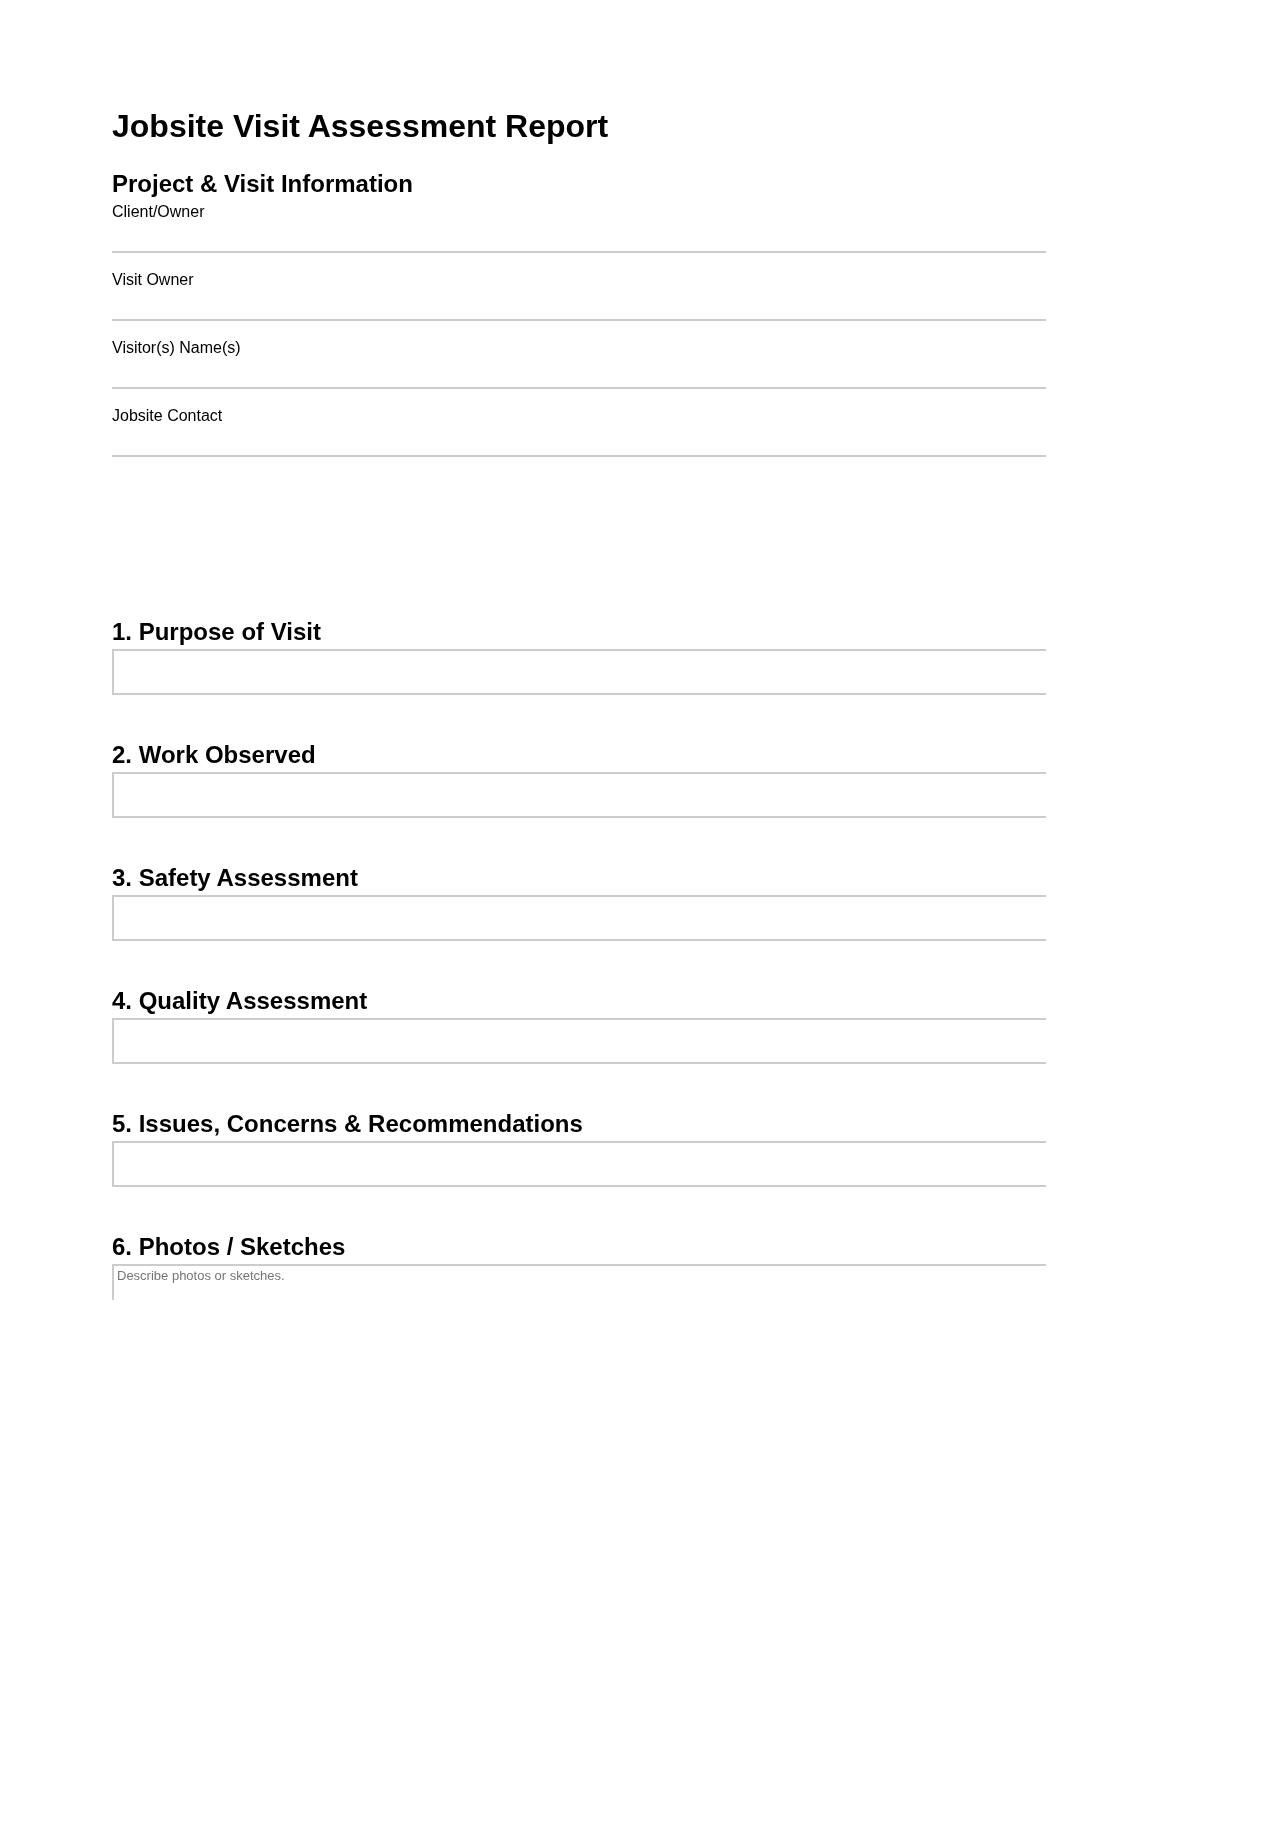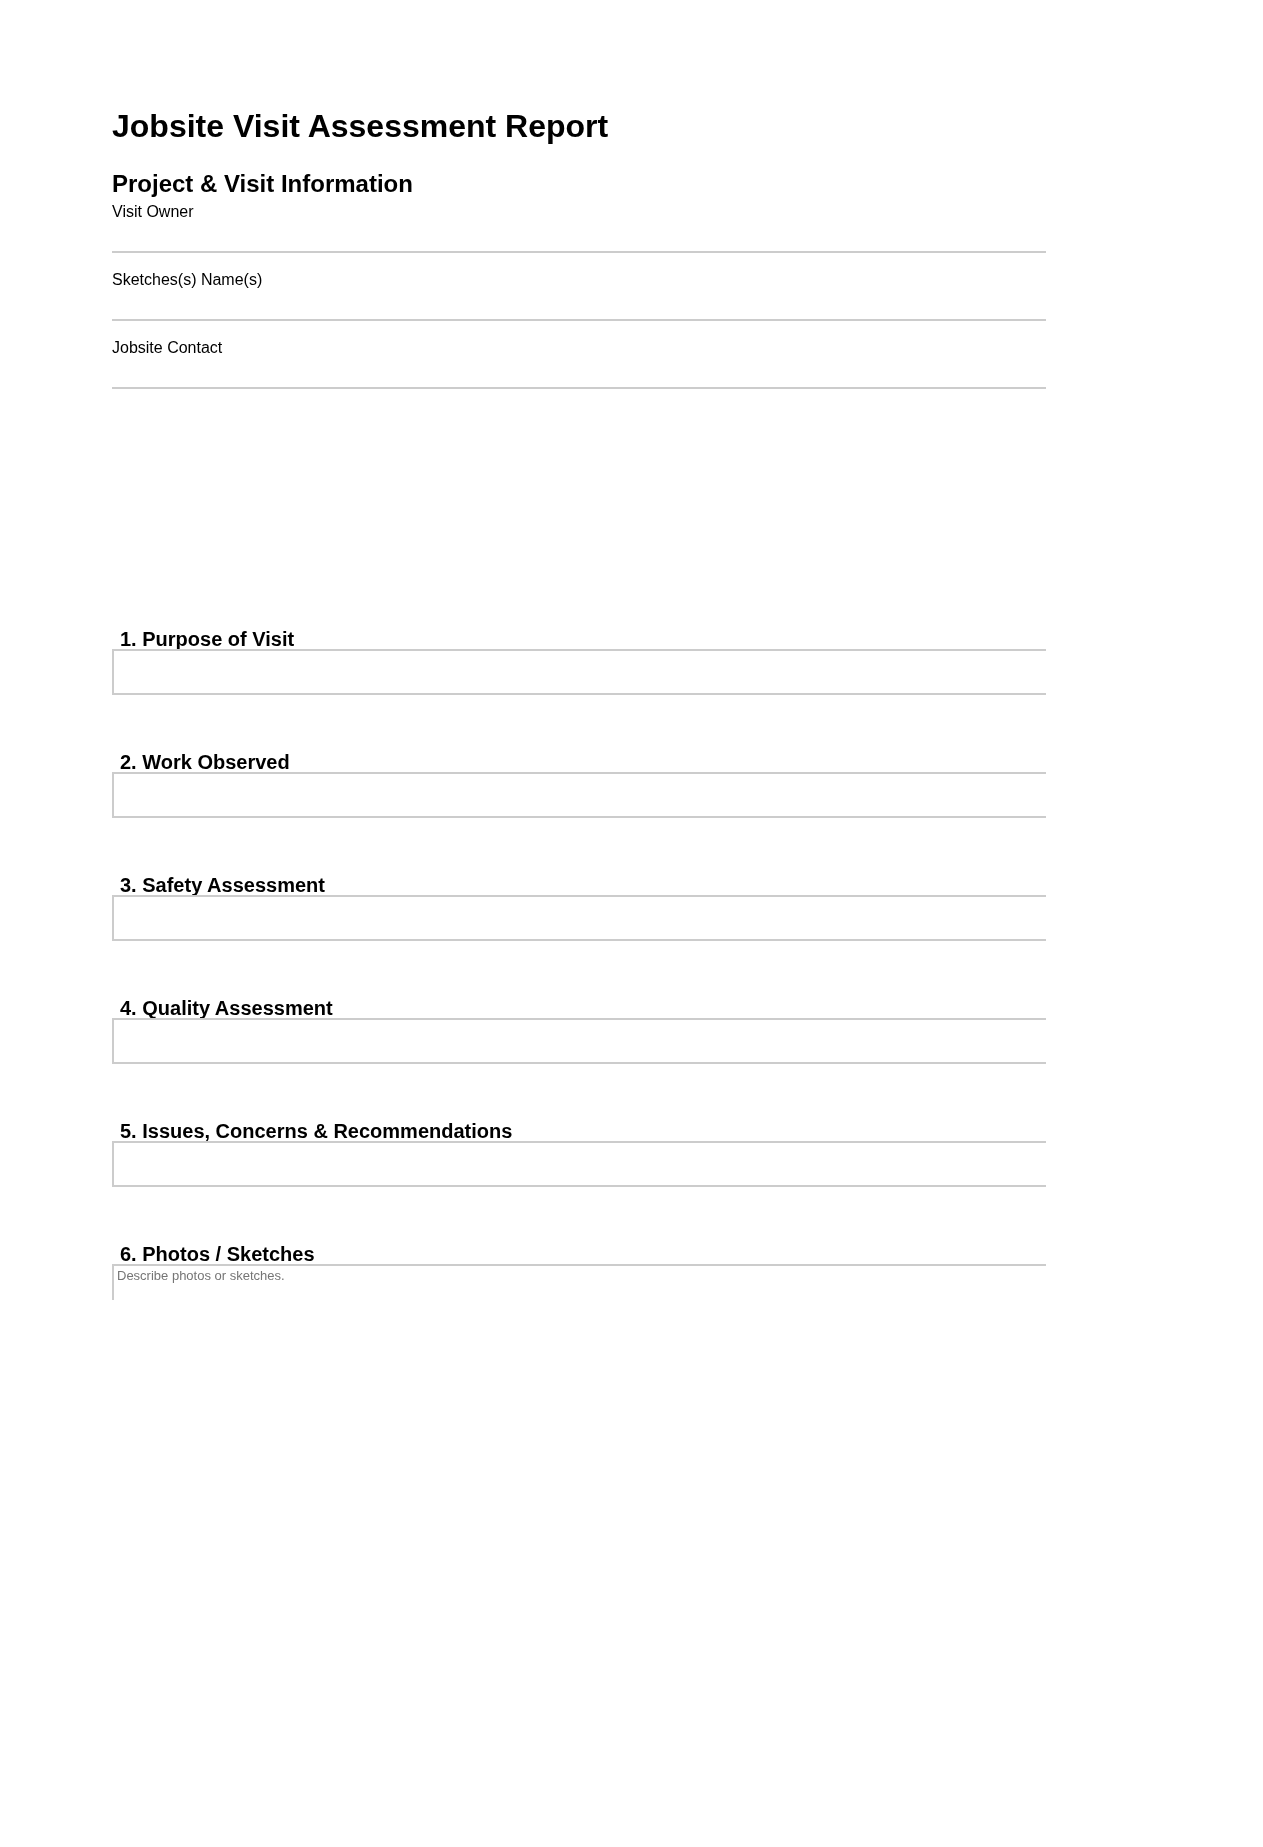--- a/index.html
+++ b/index.html
@@ -82,22 +82,22 @@
     .section {
       position: absolute;
       left: 0;
       width: 1038px;
       height: 123px;
     }
     .section-heading {
       position: absolute;
       top: 0;
       left: 0;
-      margin: 8px;
-      font-size: 20px;
+      margin: 0;
+      font-size: 24px;
       font-weight: bold;
       line-height: 23px;
       white-space: nowrap;
     }
     .section-textarea {
       position: absolute;
       left: 0;
       top: 29px;
       width: 1038px;
       height: 46px;
@@ -124,25 +124,29 @@
 
 <div class="page">
   <div class="container">
 
     <h1 class="title">Jobsite Visit Assessment Report</h1>
 
     <h2 class="info-heading">Project &amp; Visit Information</h2>
 
     <div class="info-fields">
       <div class="field">
+        <label class="field-label">Client/Owner</label>
+        <input class="field-input" type="text" value="" style="">
+      </div>
+      <div class="field">
         <label class="field-label">Visit Owner</label>
         <input class="field-input" type="text" value="" style="">
       </div>
       <div class="field">
-        <label class="field-label">Sketches(s) Name(s)</label>
+        <label class="field-label">Visitor(s) Name(s)</label>
         <input class="field-input" type="text" value="" style="">
       </div>
       <div class="field">
         <label class="field-label">Jobsite Contact</label>
         <input class="field-input" type="text" value="" style="">
       </div>
     </div>
 
     <div class="section" style="top:620px;">
       <h3 class="section-heading">1. Purpose of Visit</h3>

